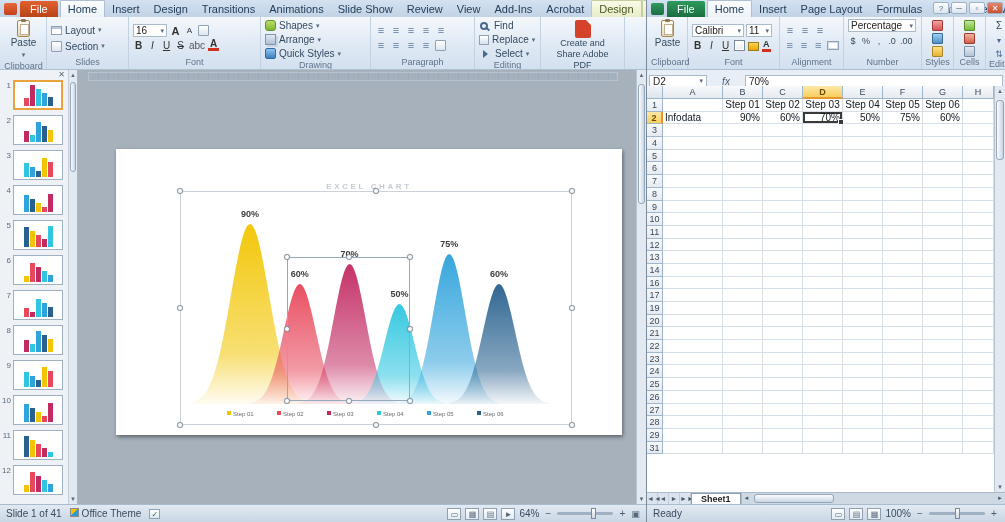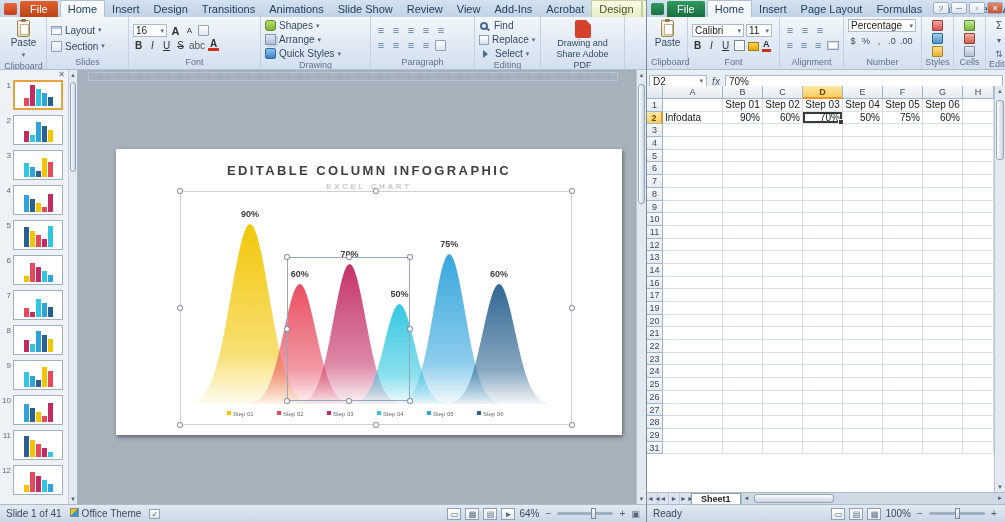--- a/index.html
+++ b/index.html
@@ -114,21 +114,21 @@
 .status{position:absolute;bottom:0;left:0;right:0;height:18px;background:linear-gradient(#e2eaf2,#c9d6e4);border-top:1px solid #a9bbcc;display:flex;align-items:center;font-size:10px;color:#3a4a5e;padding:0 6px;gap:8px}
 .status .right{margin-left:auto;display:flex;align-items:center;gap:4px}
 .vic{width:14px;height:12px;border:1px solid #8fa0b2;background:linear-gradient(#fdfdfe,#e3eaf1);font-size:8px;text-align:center;color:#56687a;line-height:11px}
 .vic.v1:after{content:"▭"}.vic.v2:after{content:"▦"}.vic.v3:after{content:"▤"}.vic.v4:after{content:"►"}
 .zbtn{font-size:10px;color:#4a5c6e;width:10px;text-align:center}
 .zslider{width:56px;height:3px;background:#9fb0c2;position:relative;border-radius:2px}
 .zthumb{position:absolute;top:-4px;width:5px;height:11px;background:linear-gradient(#fefefe,#cfd8e2);border:1px solid #7a8a9a}
 .fit:after{content:"▣";font-size:9px;color:#56687a}
 
 
-.fbar{position:absolute;top:70px;left:0;right:0;height:16px;background:#e7eef5;border-bottom:1px solid #b7c4d2;display:flex;align-items:center;gap:2px;padding:11px 2px}
+.fbar{position:absolute;top:70px;left:0;right:0;height:16px;background:#e7eef5;border-bottom:1px solid #b7c4d2;display:flex;align-items:center;gap:12px;padding:11px 2px}
 .namebox{width:58px;height:13px;background:#fff;border:1px solid #a9bacb;font-size:10px;padding:0 3px;display:flex;justify-content:space-between;align-items:center;color:#222}
 .fxlab{font-style:italic;font-size:10px;color:#4a5c6e;width:14px;text-align:center}
 .finput{flex:1;height:13px;background:#fff;border:1px solid #a9bacb;font-size:10px;padding:0 3px;line-height:12px;color:#222}
 .gridwrap{position:absolute;left:0;top:86px;right:11px;bottom:30px;background:#fff;overflow:hidden}
 .xrow{display:flex;height:12.7px}
 .xrow.head{height:13px}
 .corner{width:16px;background:linear-gradient(#f2f5f8,#dde4ec);border-right:1px solid #9eb6ce;border-bottom:1px solid #9eb6ce;flex:none}
 .ch{background:linear-gradient(#f7f9fb,#e6ebf1);border-right:1px solid #9eb6ce;border-bottom:1px solid #9eb6ce;font-size:9px;color:#3a4a5e;text-align:center;line-height:12px;flex:none}
 .ch.sel{background:linear-gradient(#fde8a8,#f8cf5e);border-bottom:2px solid #e8962e;color:#6a4a00;font-weight:bold}
 .rh{width:16px;background:linear-gradient(#f7f9fb,#e6ebf1);border-right:1px solid #9eb6ce;border-bottom:1px solid #9eb6ce;font-size:9px;color:#3a4a5e;text-align:center;line-height:12px;flex:none}
@@ -272,21 +272,21 @@
             <span>Select</span>
           </div>
         </div>
         <div class="glabel">Editing</div>
       </div>
 
       <div class="rgroup" style="width:84px">
         <div class="gbody" style="justify-content:center">
           <div class="bigbtn" style="font-size:9px;width:74px">
             <span class="ic ic-pdf"></span>
-            <span>Drawing and Share Adobe PDF</span>
+            <span>Create and Share Adobe PDF</span>
           </div>
         </div>
 
       </div>
     </div>
 
     <div class="work">
       <aside class="thumbs">
         <span class="thumbs-close">✕</span>
         <div id="ppt-thumbs">
@@ -415,21 +415,20 @@
           <span class="sarrow" style="top:0">▲</span>
           <span class="sthumb"></span>
           <span class="sarrow" style="bottom:0">▼</span>
         </div>
       </aside>
 
       <div class="canvas">
         <div class="ruler"></div>
 
         <div class="slide">
-          <div class="slide-title">EDITABLE COLUMN INFOGRAPHIC</div>
           <div class="slide-subtitle">EXCEL CHART</div>
           <div class="chart-frame with-handles">
             <svg id="chart-svg" width="392" height="234" viewBox="0 0 392 234">
                 <defs>
                   <linearGradient id="cg0" x1="0" y1="0" x2="0" y2="1">
                     <stop offset="0" stop-color="#F2C500" stop-opacity="0.96"></stop>
                     <stop offset="0.72" stop-color="#F2C500" stop-opacity="0.55"></stop>
                     <stop offset="1" stop-color="#F2C500" stop-opacity="0.05"></stop>
                   </linearGradient>
                   <linearGradient id="cg1" x1="0" y1="0" x2="0" y2="1">

